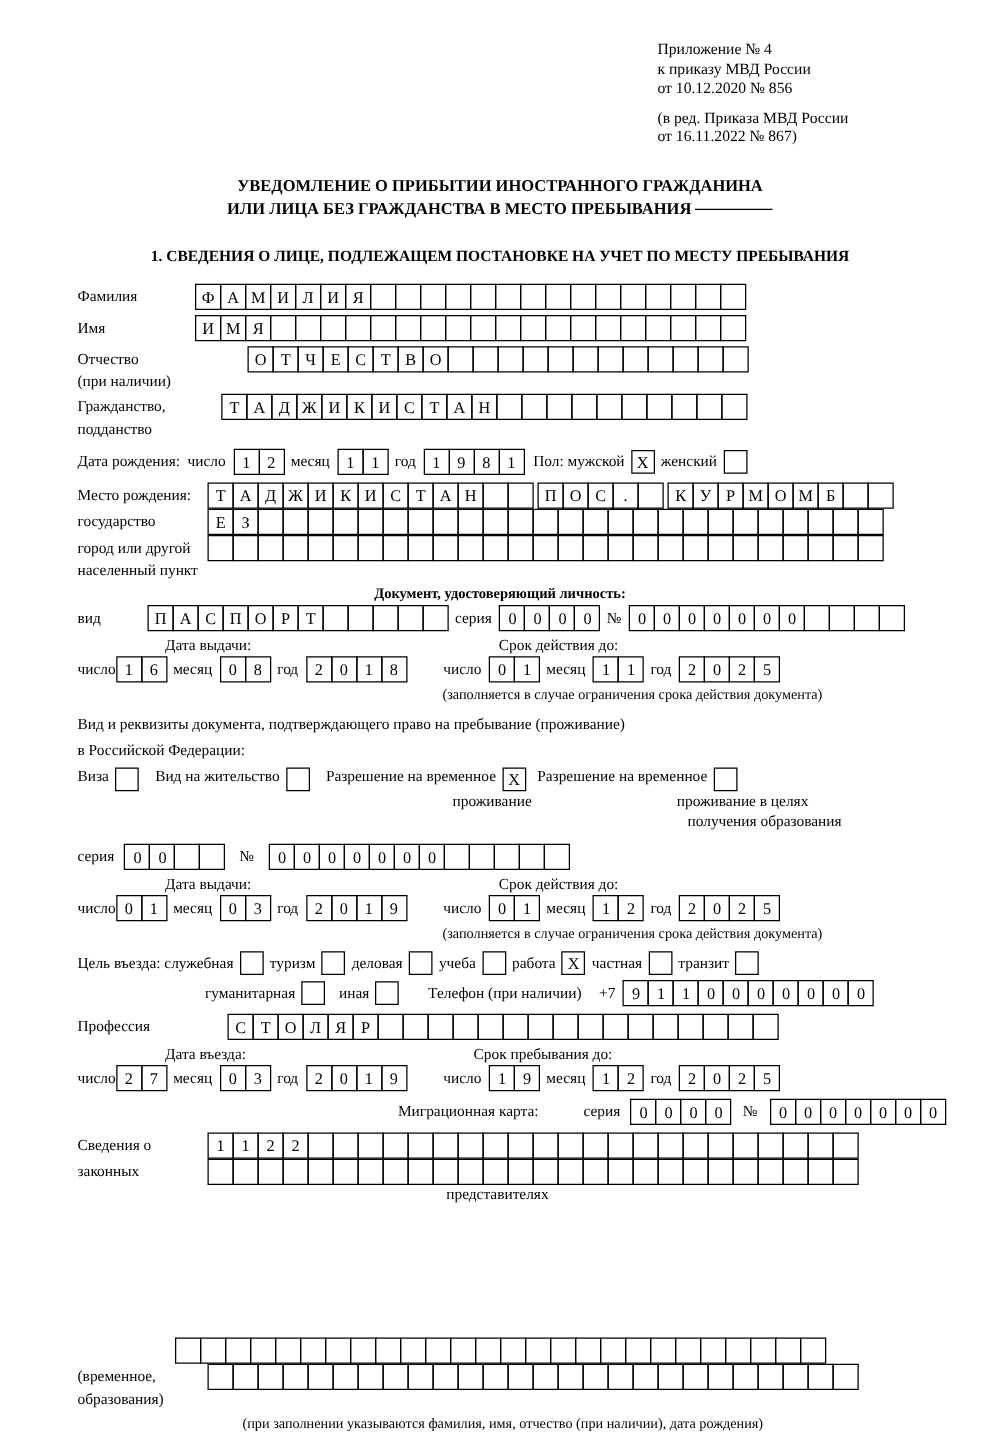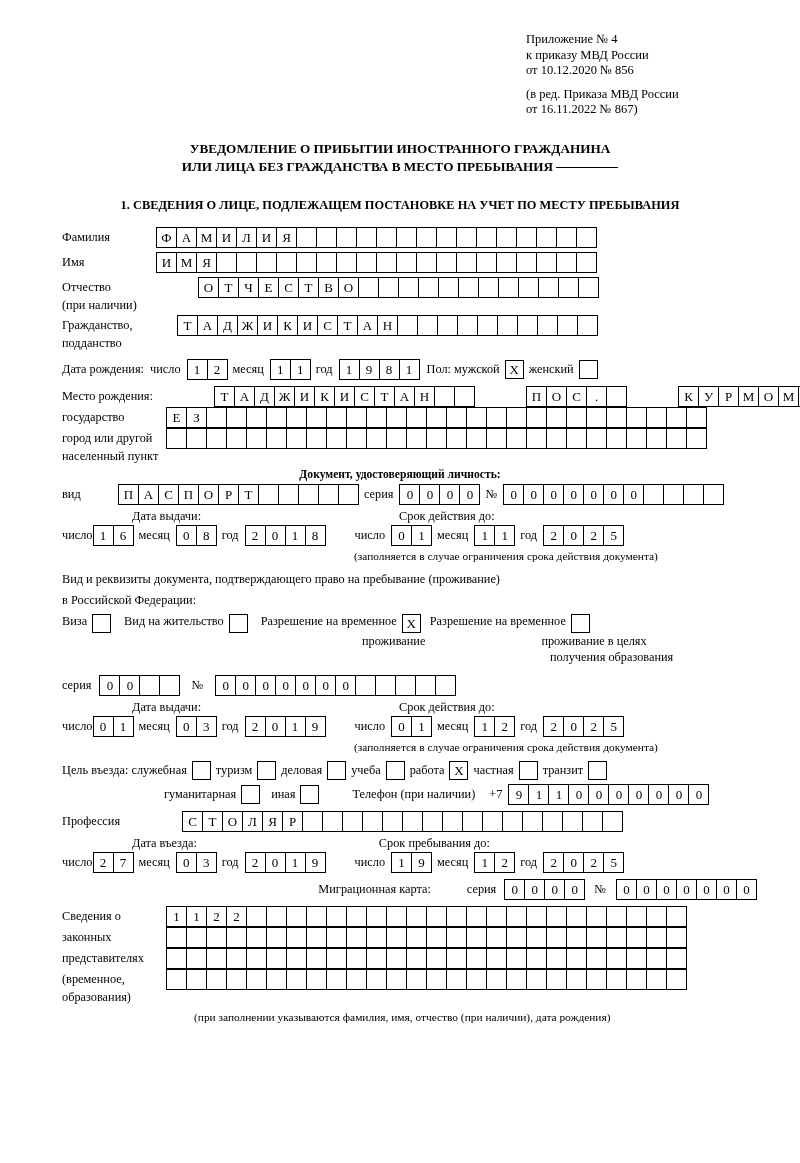--- a/index.html
+++ b/index.html
@@ -274,21 +274,21 @@
         <span class="bx">9</span>
         <span class="bx">8</span>
         <span class="bx">1</span>
       </span>
     <span class="lbl" style="margin-left:8px;">Пол: мужской</span>
     <span class="cb">X</span>
     <span class="lbl">женский</span>
     <span class="cb"></span>
   </div>
 
-  <div class="row" style="margin-top:6px;margin-bottom:0;gap:48px;">
+  <div class="row" style="margin-top:6px;margin-bottom:0;">
     <span class="lbl lbl-w" style="width:122px;flex:0 0 122px;">Место рождения:</span>
     <span class="boxes">
         <span class="bx">Т</span>
         <span class="bx">А</span>
         <span class="bx">Д</span>
         <span class="bx">Ж</span>
         <span class="bx">И</span>
         <span class="bx">К</span>
         <span class="bx">И</span>
         <span class="bx">С</span>
@@ -573,21 +573,21 @@
     <span class="cb"></span>
     <span class="lbl">транзит</span>
     <span class="cb"></span>
   </div>
 
   <div class="row" style="margin-top:4px;">
     <span class="lbl" style="margin-left:120px;">гуманитарная</span>
     <span class="cb"></span>
     <span class="lbl" style="margin-left:6px;">иная</span>
     <span class="cb"></span>
-    <span class="lbl" style="margin-left:28px;">Телефон (при наличии)</span>
+    <span class="lbl" style="margin-left:18px;">Телефон (при наличии)</span>
     <span class="lbl" style="margin-left:14px;margin-right:6px;">+7</span>
     <span class="boxes">
         <span class="bx">9</span>
         <span class="bx">1</span>
         <span class="bx">1</span>
         <span class="bx">0</span>
         <span class="bx">0</span>
         <span class="bx">0</span>
         <span class="bx">0</span>
         <span class="bx">0</span>
@@ -742,21 +742,21 @@
         <span class="bx"></span>
         <span class="bx"></span>
         <span class="bx"></span>
         <span class="bx"></span>
         <span class="bx"></span>
         <span class="bx"></span>
         <span class="bx"></span>
         <span class="bx"></span>
       </span>
   </div>
-  <div class="row" style="margin-bottom:0;">
+  <div class="row" style="margin-bottom:0;flex-direction:column;">
     <span class="lbl lbl-w" style="width:122px;flex:0 0 122px;">представителях</span>
     <span class="boxes">
         <span class="bx"></span>
         <span class="bx"></span>
         <span class="bx"></span>
         <span class="bx"></span>
         <span class="bx"></span>
         <span class="bx"></span>
         <span class="bx"></span>
         <span class="bx"></span>

